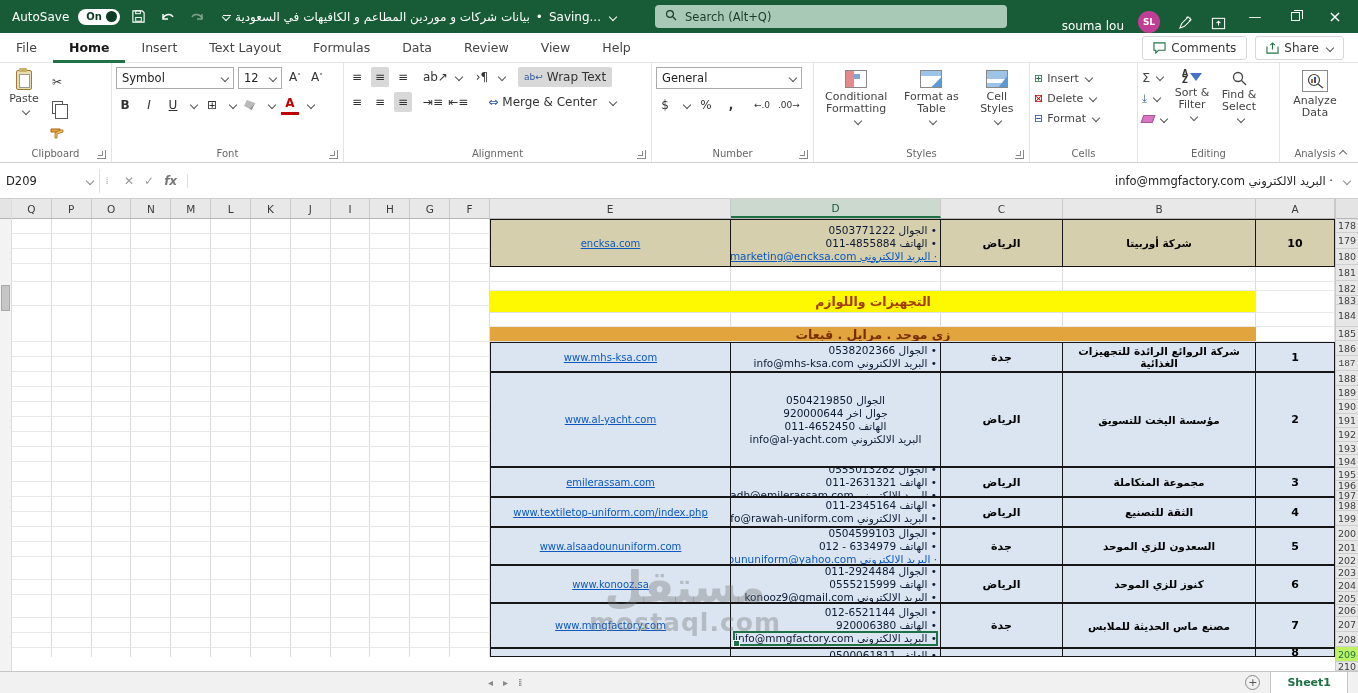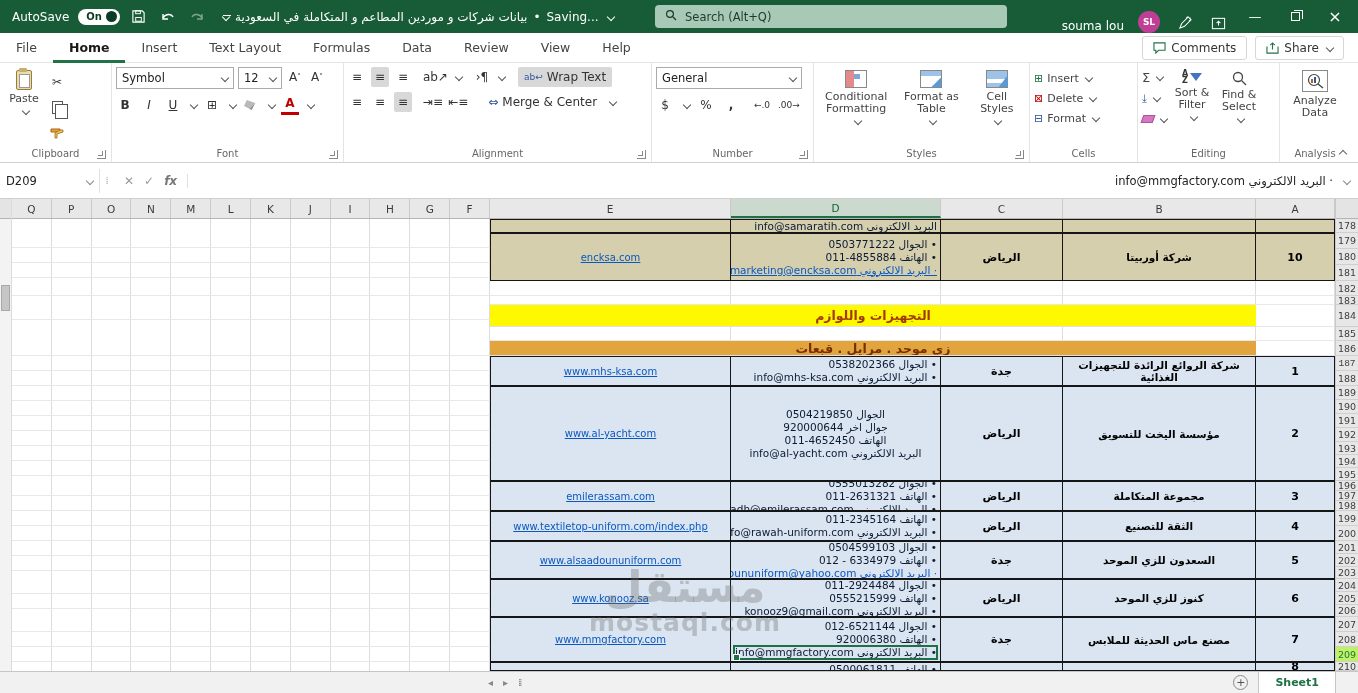--- a/index.html
+++ b/index.html
@@ -102,21 +102,21 @@
   .gut .corner{height:20px;background:#e4e4e4;border-bottom:1px solid #b5b5b5}
   .gutrow{display:flex;align-items:center;justify-content:center;font-size:9.5px;color:#3c3c3c;border-bottom:1px solid #cfcfcf}
   .gutrow.hl{background:#bef264;color:#1e7145;font-weight:normal}
   .watermark{position:absolute;left:565px;top:365px;width:240px;text-align:center;color:rgba(110,110,110,.35);font-weight:bold;pointer-events:none;line-height:1.05}
   .watermark .ar{font-size:44px;direction:rtl}
   .watermark .en{font-size:25px;letter-spacing:1px}
   
   .sheetbar{height:22px;background:#f1f1f1;border-top:1px solid #c6c6c6;display:flex;align-items:center;font-size:11px;color:#666}
   .navgrp{margin-left:488px;display:flex;gap:10px;font-size:10px;color:#888}
   .pluscirc{width:15px;height:15px;border:1px solid #8a8a8a;border-radius:50%;display:flex;align-items:center;justify-content:center;font-size:11px;color:#555;margin-right:10px}
-  .sheettab{height:100%;background:#fff;border-left:1px solid #c6c6c6;border-right:1px solid #c6c6c6;display:flex;align-items:center;padding:0 16px;color:#1e7145;font-weight:bold;margin-right:22px}
+  .sheettab{height:100%;background:#fff;border-left:1px solid #c6c6c6;border-right:1px solid #c6c6c6;display:flex;align-items:center;padding:0 16px;color:#1e7145;font-weight:bold;margin-right:10px}
 </style>
 </head>
 <body>
 
 <div class="titlebar">
   <div class="tb-left">
     <span>AutoSave</span>
     <span class="pill">
         <span>On</span>
         <span class="knob"></span>
@@ -139,21 +139,21 @@
           <path d="M13 4 L13 9 L8 9" fill="none" stroke="#fff" stroke-width="1.4"></path>
           <path d="M13 8 C11 4,5 3,3 7" fill="none" stroke="#fff" stroke-width="1.4"></path>
         </svg>
     </span>
     <span class="tb-icon">
         <span style="border-top:1px solid #fff;display:inline-block;width:8px;margin-bottom:2px"></span>
         <span class="chev" style="margin-left:-8px"></span>
       </span>
   </div>
   <div class="tb-title">
-    <span class="ar">بيانات شركات و موردين المطاعم و المتكاملة في السعودية</span>
+    <span class="ar">بيانات شركات و موردين المطاعم و الكافيهات في السعودية</span>
     <span>•</span>
     <span>Saving...</span>
     <span class="chev"></span>
   </div>
   <div class="searchbox">
     <span>
       <svg width="12" height="12" viewBox="0 0 12 12">
           <circle cx="5" cy="5" r="3.4" fill="none" stroke="#1c3a2b" stroke-width="1.2"></circle>
           <path d="M8 8 L11 11" stroke="#1c3a2b" stroke-width="1.2"></path>
         </svg>
@@ -486,30 +486,20 @@
         </div>
       <div style="display:flex">
           <div class="ch e">E</div>
           <div class="ch d sel">D</div>
           <div class="ch c">C</div>
           <div class="ch b">B</div>
           <div class="ch a">A</div>
         </div>
     </div>
     <div class="bands">
-        <div class="band row tan blk topalign" style="height: 14px;">
-          <div class="empties"></div>
-          <div class="cell e"></div>
-          <div class="cell d">
-            <div class="dline">البريد الالكتروني info@samaratih.com</div>
-          </div>
-          <div class="cell c city"></div>
-          <div class="cell b bname"></div>
-          <div class="cell a num"></div>
-        </div>
         <div class="band row tan blk" style="height: 48px;">
           <div class="empties"></div>
           <div class="cell e">
             <span class="elink">encksa.com</span>
           </div>
           <div class="cell d">
             <div class="dline">• الجوال 0503771222</div>
             <div class="dline">• الهاتف 4855884-011</div>
             <div class="dline link">· البريد الالكتروني marketing@encksa.com</div>
           </div>

